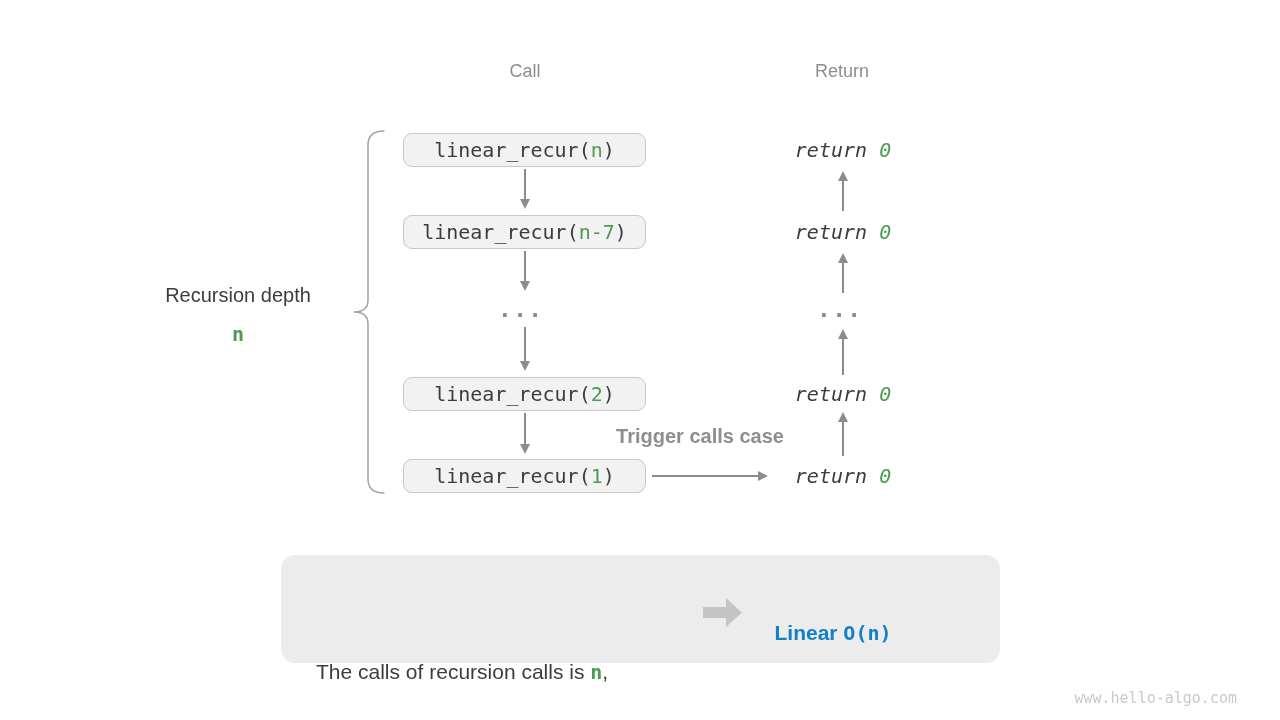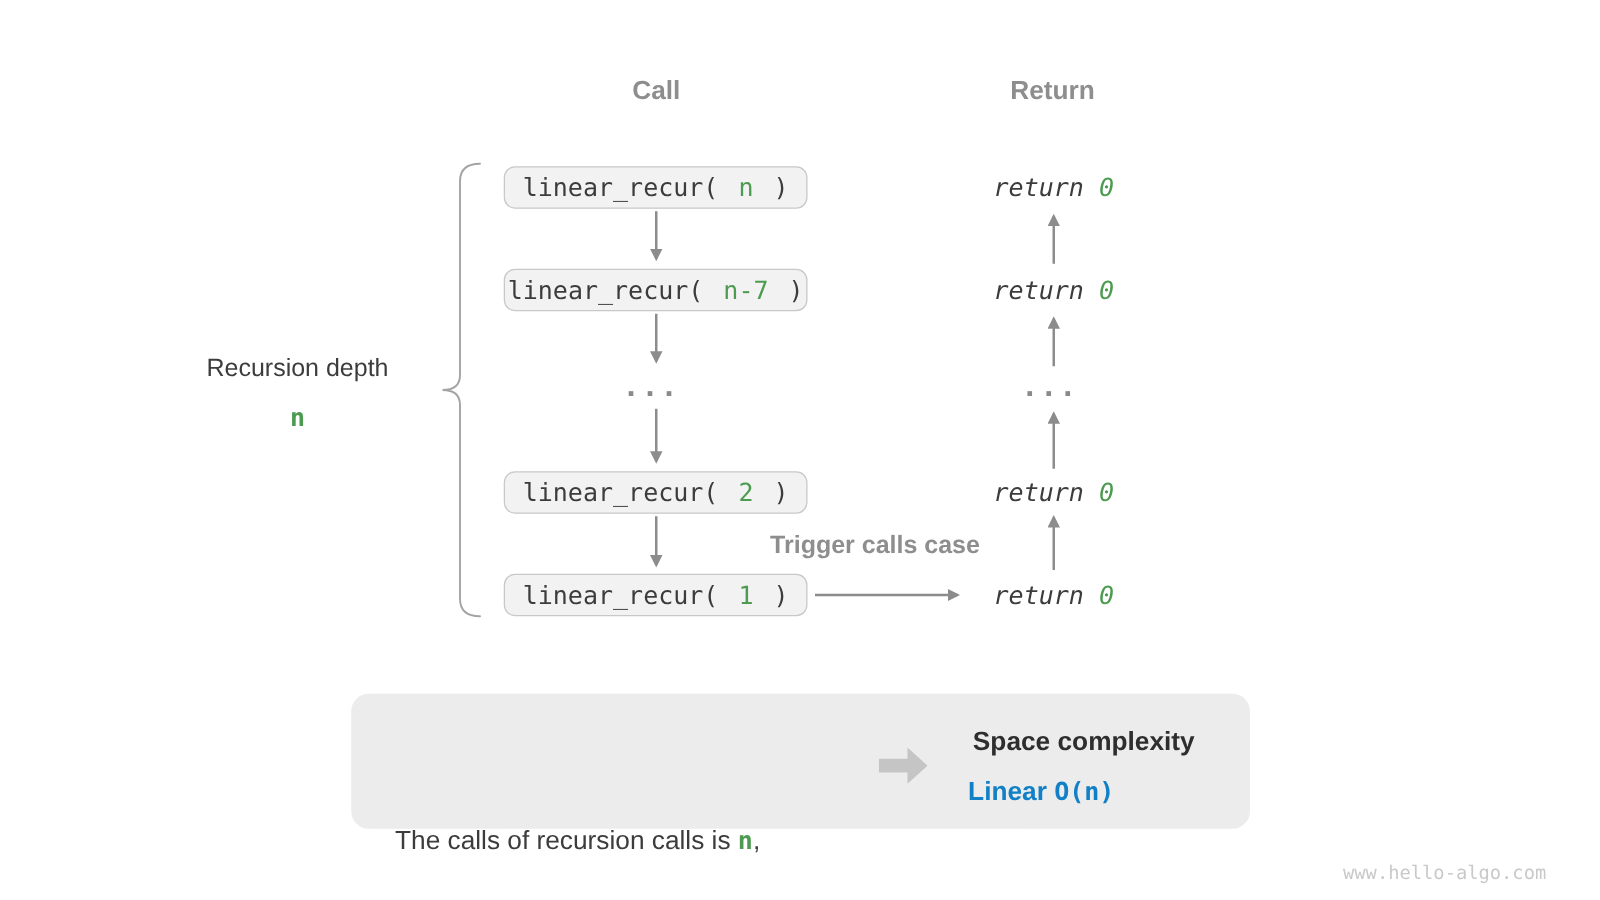--- a/index.html
+++ b/index.html
@@ -22,32 +22,31 @@
     width:1280px;height:720px;
     background:#ffffff;
     overflow:hidden;
     font-family:"Liberation Sans",sans-serif;
   }
   .abs{position:absolute;}
   .cx{transform:translateX(-50%);}
   .code{font-family:"DejaVu Sans Mono",monospace;}
   .green{color:var(--green);}
   .col-header{
-    font-size:21px;font-weight:700;color:var(--gray);
+    font-size:18px;font-weight:400;color:var(--gray);
     white-space:nowrap;
   }
   .call-box{
     left:403px;width:243px;height:34px;
     background:var(--box-bg);
     border:1px solid var(--box-border);
     border-radius:9px;
     display:flex;align-items:center;justify-content:center;
     font-size:20px;color:var(--dark);
     white-space:pre;
-    gap:16px;
   }
   .return-line{
     left:843px;
     font-size:20px;color:var(--dark);
     white-space:pre;line-height:26px;font-style:italic;
   }
   .dots{
     font-size:26px;font-weight:700;color:#8a8a8a;
     letter-spacing:8px;line-height:20px;
     white-space:nowrap;
@@ -146,18 +145,17 @@
 
   <div class="abs summary-text">
     <div><span>The calls of recursion calls is </span><span class="code green" style="font-weight:700;">n</span><span>,</span></div>
     
   </div>
 
   <svg class="abs" style="left:703px;top:596px;" width="40" height="32" viewBox="0 0 40 32">
     <polygon points="0,11 23,11 23,2 39,16.5 23,31 23,22 0,22" fill="#c5c5c5"></polygon>
   </svg>
 
-  <div class="abs cx result-title" style="left:867px;top:581px;">Space complexity</div>
   <div class="abs cx result-value" style="left:833px;top:620px;"><span>Linear </span><span class="code">O(n)</span></div>
 
   <div class="abs watermark">www.hello-algo.com</div>
 
 </div>
 
 </body></html>

